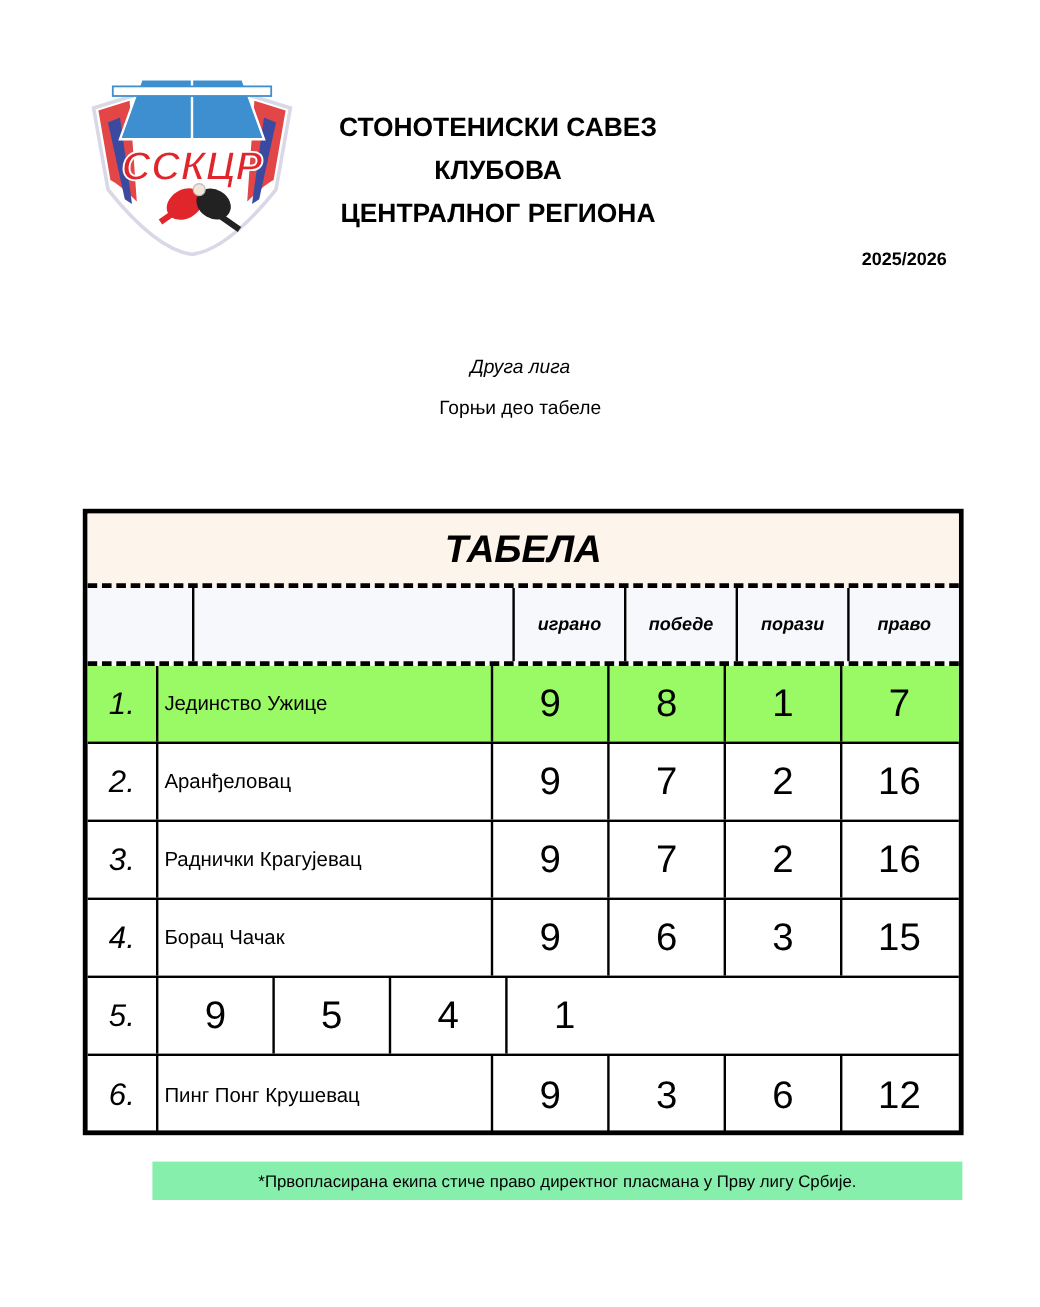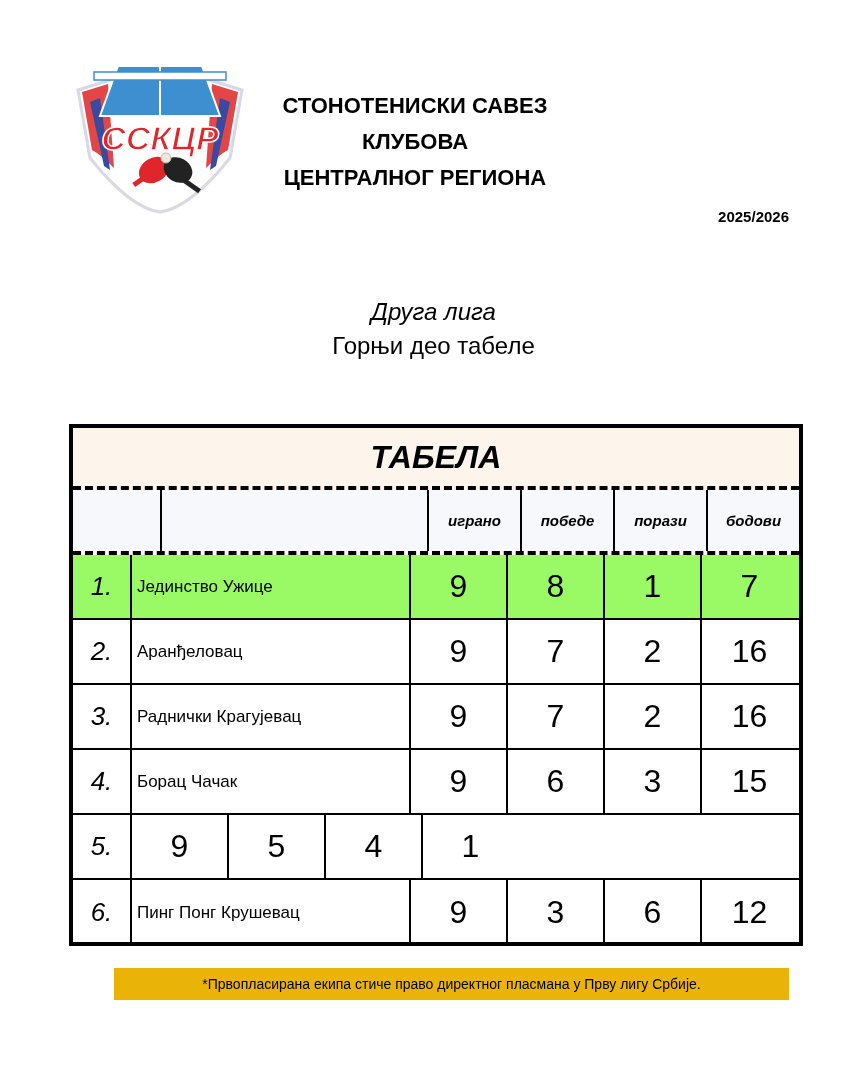--- a/index.html
+++ b/index.html
@@ -2,40 +2,40 @@
 <html><head>
 <meta charset="utf-8">
 <style>
   html, body { margin: 0; padding: 0; background: #ffffff; }
   body { width: 867px; height: 1089px; position: relative; overflow: hidden; font-family: "Liberation Sans", sans-serif; color: #000; }
 
   .logo { position: absolute; left: 70px; top: 58px; width: 180px; height: 158px; }
   .org-title { position: absolute; left: 255px; top: 88px; width: 320px; text-align: center; font-family: "Liberation Sans", sans-serif; font-weight: bold; font-size: 22px; line-height: 36px; }
   .season { position: absolute; right: 78px; top: 208px; font-weight: bold; font-size: 15px; }
 
-  .league { position: absolute; left: 0; width: 867px; text-align: center; font-size: 24px; }
+  .league { position: absolute; left: 0; width: 867px; text-align: center; font-size: 16px; }
   .league.name { top: 298px; font-style: italic; }
   .league.sub { top: 332px; }
 
   .table-wrap { position: absolute; left: 69px; top: 424px; width: 734px; height: 522px; box-sizing: border-box; border: 4px solid #000; }
   .title-row { height: 62px; background: #fdf4ec; display: flex; align-items: center; justify-content: center; font-weight: bold; font-style: italic; font-size: 32px; border-bottom: 4px dashed #000; box-sizing: border-box; }
   .row { display: flex; height: 65px; box-sizing: border-box; }
   .row.header { background: #f7f8fb; border-bottom: 4px dashed #000; height: 65px; padding-left: 32px; }
   .row.data { border-bottom: 2px solid #000; }
   .row.data:last-child { border-bottom: none; }
   .row.first { background: #99fa66; }
   .cell { box-sizing: border-box; border-right: 2px solid #000; display: flex; align-items: center; }
   .cell:last-child { border-right: none; }
   .c-rank { width: 59px; justify-content: center; font-style: italic; font-size: 26px; }
   .c-name { width: 279px; padding-left: 5px; font-weight: normal; font-size: 17px; }
   .c-num { width: 97px; justify-content: center; font-size: 32px; }
   .c-last { width: 95px; justify-content: center; font-size: 32px; }
   .header .c-num, .header .c-last { font-size: 15px; font-weight: bold; font-style: italic; }
 
-  .footnote { position: absolute; left: 114px; top: 968px; width: 675px; height: 32px; background: #eab308; text-align: center; font-size: 14px; line-height: 32px; }
+  .footnote { position: absolute; left: 127px; top: 968px; width: 675px; height: 32px; background: #86efac; text-align: center; font-size: 14px; line-height: 32px; }
 </style>
 </head>
 <body>
 
 <div class="logo">
   <svg width="180" height="158" viewBox="0 0 180 158">
 
     <path d="M8 32 L40 22 L140 22 L172 32 L160 100 Q120 150 90 154 Q60 150 20 100 Z" fill="#ffffff" stroke="#d8d8e6" stroke-width="3"></path>
     <path d="M12 34 L38 26 L44 110 Q30 96 22 92 Z" fill="#e34646"></path>
     <path d="M168 34 L142 26 L136 110 Q150 96 158 92 Z" fill="#e34646"></path>
@@ -69,21 +69,21 @@
 
 <div class="table-wrap">
   <div class="title-row">ТАБЕЛА</div>
 
   <div class="row header">
     <div class="cell c-rank"></div>
     <div class="cell c-name"></div>
     <div class="cell c-num">играно</div>
     <div class="cell c-num">победе</div>
     <div class="cell c-num">порази</div>
-    <div class="cell c-last">бодови</div>
+    <div class="cell c-last">право</div>
   </div>
 
   <div class="row data first">
     <div class="cell c-rank">1.</div>
     <div class="cell c-name">Јединство Ужице</div>
     <div class="cell c-num">9</div>
     <div class="cell c-num">8</div>
     <div class="cell c-num">1</div>
     <div class="cell c-last">7</div>
   </div>

